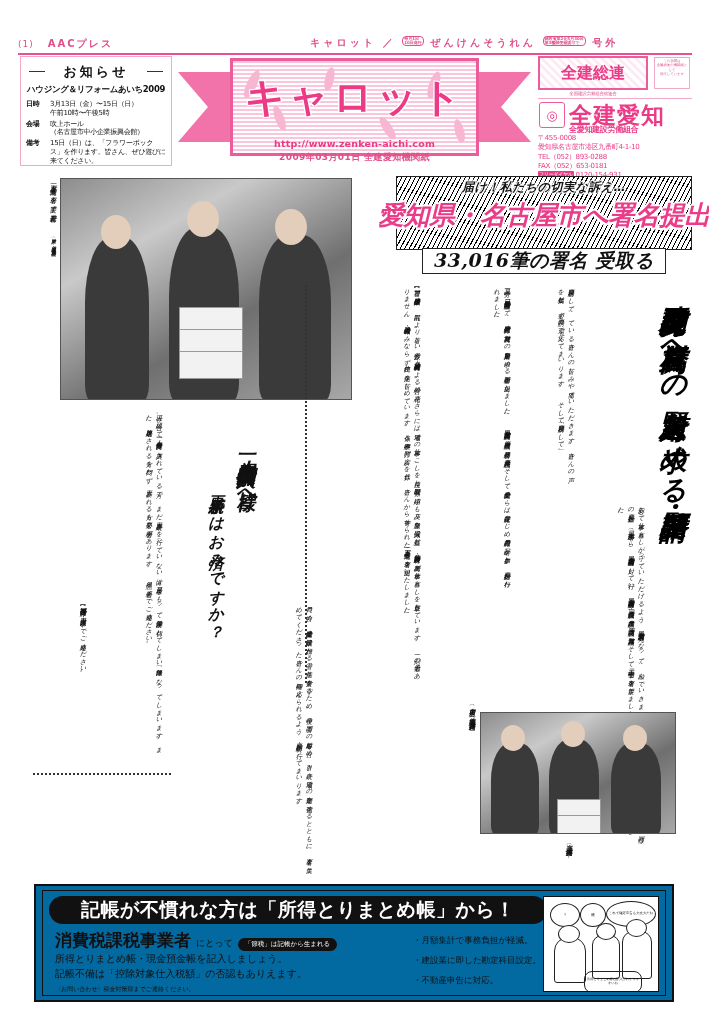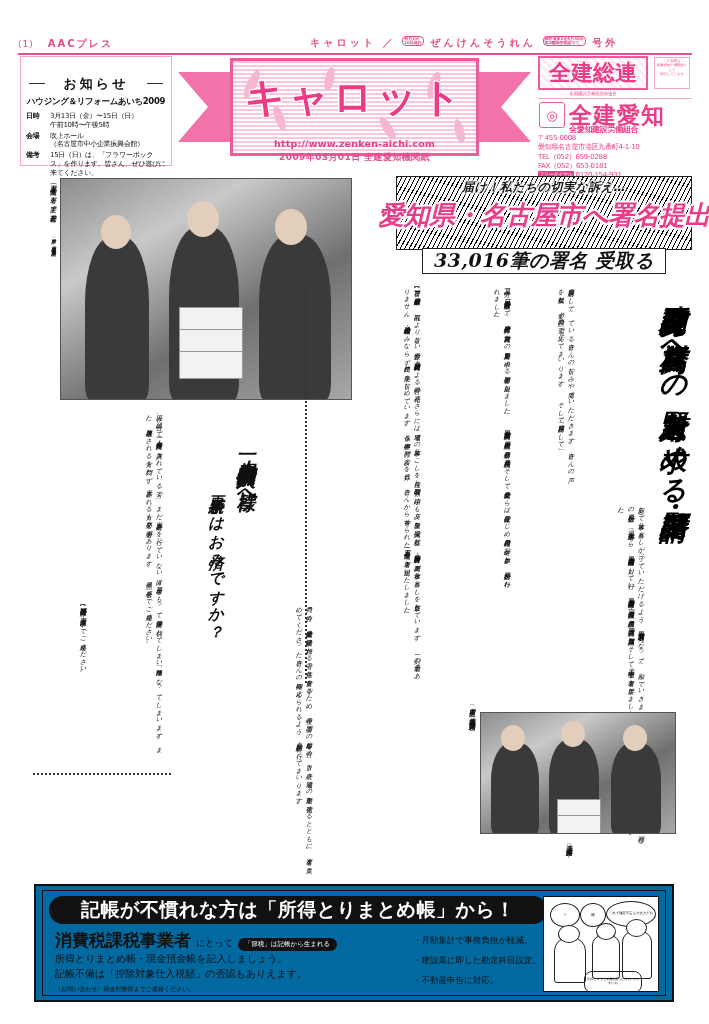--- a/index.html
+++ b/index.html
@@ -27,21 +27,21 @@
         line-height:1.05;vertical-align:2px;}
   .rubi i{font-style:normal;display:block;}
   .pinkline{position:absolute;left:18px;top:53px;width:674px;height:1.5px;background:#e94f94;}
 
   
   .masthead{position:absolute;left:18px;top:56px;width:674px;height:112px;}
 
   
   .notice{
     position:absolute;left:2px;top:0;width:152px;height:110px;
-    border:1px solid #f2a9c8;box-sizing:border-box;padding:17px 4px;
+    border:1px solid #f2a9c8;box-sizing:border-box;padding:5px 4px;
     background:#fff;
   }
   .notice .nt{
     text-align:center;font-size:13px;font-weight:bold;color:#111;
     letter-spacing:3px;position:relative;padding:1px 0 2px;
   }
   .notice .nt:before,.notice .nt:after{
     content:"";position:absolute;top:9px;width:16px;height:1px;background:#333;
   }
   .notice .nt:before{left:4px;} .notice .nt:after{right:4px;}
@@ -89,21 +89,21 @@
     position:absolute;left:0;top:93px;width:353px;text-align:center;
     font-size:9px;color:#e0508b;font-weight:bold;letter-spacing:0.4px;
   }
 
   
   .orgbox{position:absolute;left:520px;top:0;width:154px;height:110px;}
   .zenkenso{
     position:absolute;left:0;top:0;width:110px;height:34px;
     border:2px double #ec5c9b;box-sizing:border-box;
     display:flex;align-items:center;justify-content:center;
-    font-size:22px;font-weight:bold;color:#ec3b86;letter-spacing:0px;
+    font-size:16px;font-weight:bold;color:#ec3b86;letter-spacing:0px;
     background:repeating-linear-gradient(45deg,#fff 0 3px,#fdeaf3 3px 6px);
   }
   .zenkenso-cap{position:absolute;left:0;top:35px;width:110px;text-align:center;
     font-size:4.5px;color:#e0508b;letter-spacing:-0.2px;}
   .stamp{
     position:absolute;left:116px;top:1px;width:36px;height:32px;
     border:1px solid #f2a9c8;box-sizing:border-box;
     font-size:3.4px;color:#e0508b;padding:1px;line-height:1.25;
     text-align:center;overflow:hidden;
   }
@@ -325,21 +325,21 @@
       <div class="stamp" style="white-space:pre-line">この新聞は
 全建総連の機関紙として
 発行しています</div>
       <div class="orgdiv"></div>
       <div class="orgmark">◎</div>
       <div class="orgname">全建愛知</div>
       <div class="orgsub">全愛知建設労働組合</div>
       <div class="orginfo">
         <div>〒455-0008</div>
         <div>愛知県名古屋市港区九番町4-1-10</div>
-        <div>TEL（052）659-0288</div>
+        <div>TEL（052）893-0288</div>
         <div>FAX（052）653-0181</div>
         <div>
           <span class="freebadge">フリーダイヤル</span>
           <span>0120-154-931</span>
         </div>
         <div>E-mail:honbu@zenken-aichi.com</div>
       </div>
     </div>
   </div>
 

